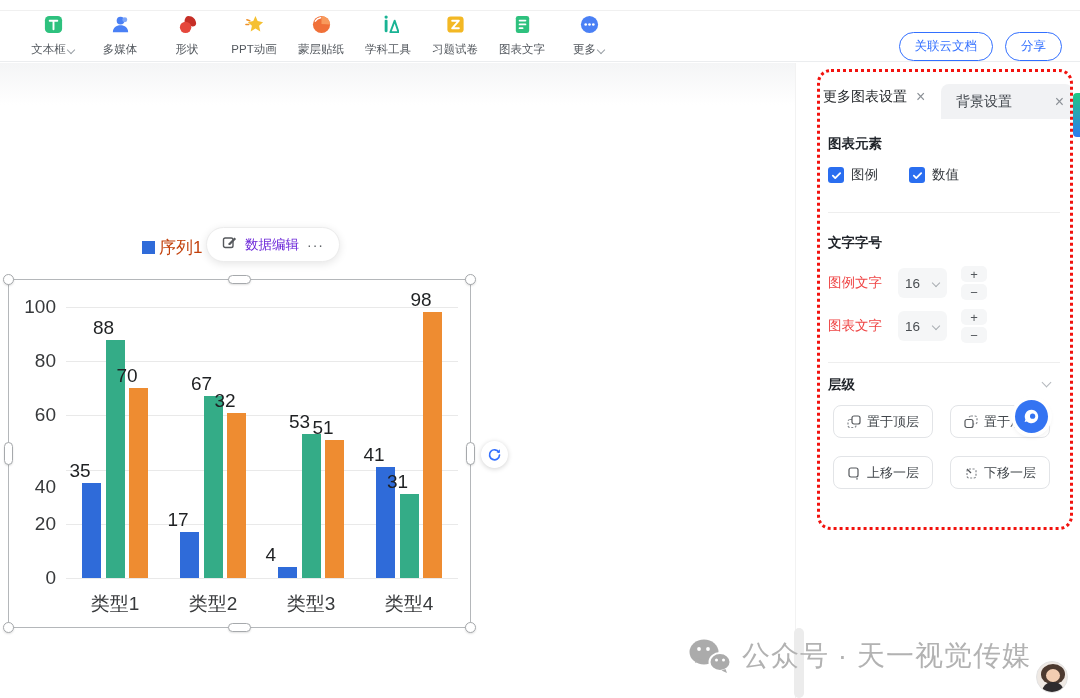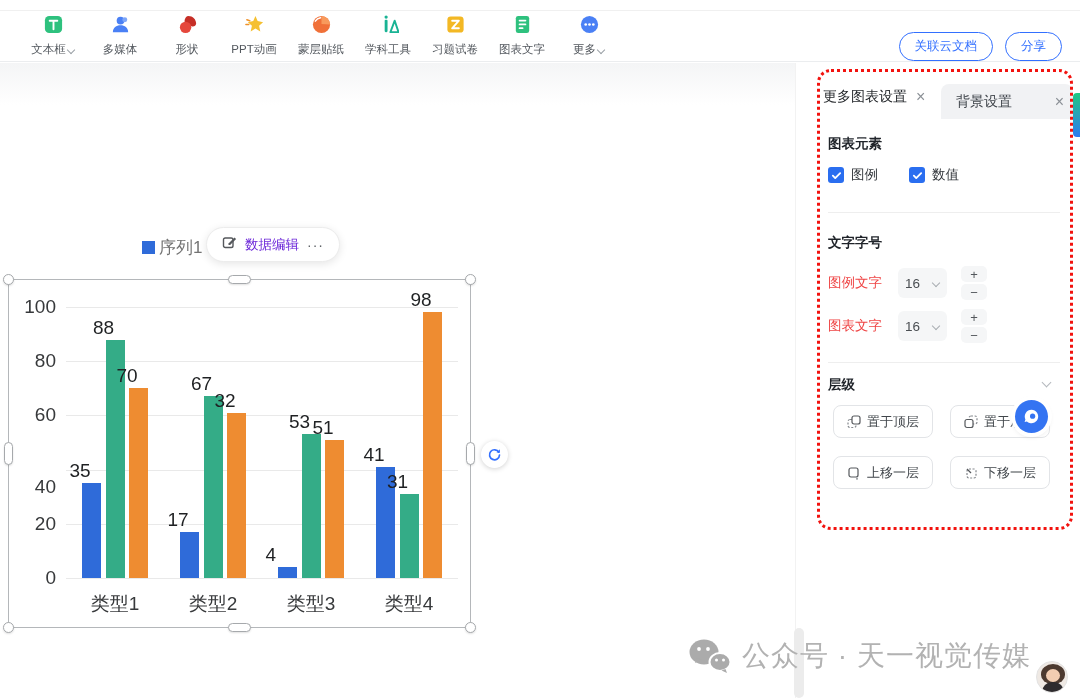--- a/index.html
+++ b/index.html
@@ -18,21 +18,21 @@
   .dd-caret { width:7px; height:7px; display:inline-block; position:relative; }
   .dd-caret::before { content:""; position:absolute; left:0; top:1px; width:5px; height:5px; border-right:1.3px solid #9aa0a6; border-bottom:1.3px solid #9aa0a6; transform:rotate(45deg); }
   .top-actions { position:absolute; right:18px; top:13px; display:flex; gap:12px;margin-top:8px; }
   .pill-btn { border:1px solid #3370ff; color:#3370ff; background:#fff; border-radius:999px; font-size:12.5px; padding:5px 15px; cursor:pointer; font-family:inherit; white-space:nowrap; }
   
   .canvas-fade { position:absolute; left:0; top:63px; width:795px; height:42px; background:linear-gradient(#f4f5f6,#ffffff); }
   .canvas-divider { position:absolute; left:795px; top:63px; width:1px; height:635px; background:#f2f2f2; }
   
   .legend { position:absolute; left:142px; top:236px; display:flex; align-items:center; gap:4px; }
   .legend-swatch { width:13px; height:13px; background:#2f6bd9; }
-  .legend-text { font-size:17px; color:#737373; }
+  .legend-text { font-size:17px; color:#c2410c; }
   .edit-pill { position:absolute; left:206px; top:227px; height:35px; background:#fff; border:1px solid #ececec; border-radius:18px; box-shadow:0 2px 8px rgba(0,0,0,.10); display:flex; align-items:center; gap:8px; padding:0 15px; cursor:pointer; }
   .edit-pill-label { font-size:13.5px; color:#6d28d9; }
   .edit-pill-more { font-size:14px; color:#5f6368; letter-spacing:1px; }
   
   .sel { position:absolute; left:8px; top:279px; width:463px; height:349px; border:1.5px solid #b4b7ba; }
   .handle { position:absolute; background:#fff; border:1px solid #a6a9ac; box-shadow:0 1px 2px rgba(0,0,0,.12); }
   .h-corner { width:11px; height:11px; border-radius:50%; }
   .h-vpill { width:9px; height:23px; border-radius:6px; }
   .h-hpill { width:23px; height:9px; border-radius:6px; }
   

